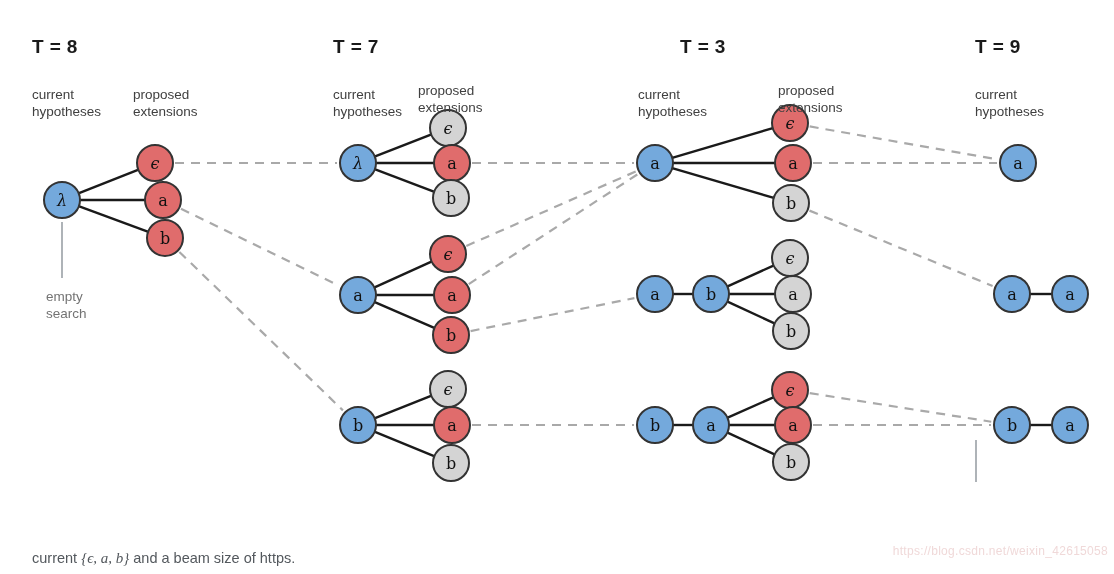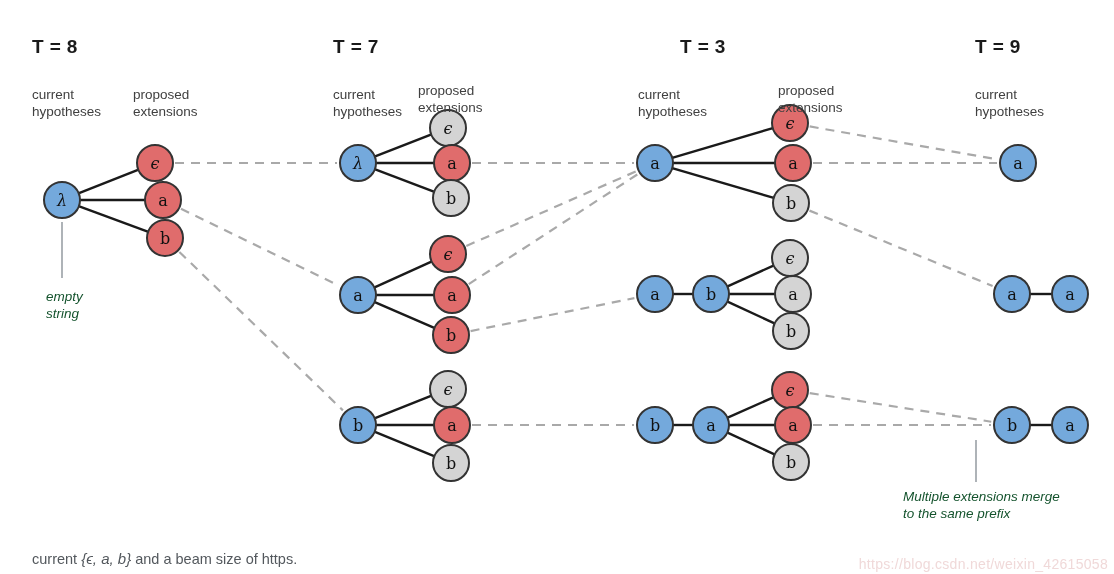--- a/index.html
+++ b/index.html
@@ -39,43 +39,42 @@
     font-size: 13.5px;
     line-height: 17px;
     color: #404040;
     white-space: nowrap;
     margin-top: 20px;
   }
   .annot {
     position: absolute;
     font-size: 13.5px;
     line-height: 17px;
-    color: #14532d;
+    color: #737373;
     white-space: nowrap;
-    font-style: italic;
   }
   .caption {
     position: absolute;
     left: 32px;
     top: 521px;
     width: 420px;
     font-size: 14.5px;
     line-height: 25px;
     color: #53585d;
   }
   .caption .math {
-    font-family: Liberation Sans, sans-serif;
+    font-family: Liberation Serif, serif;
     font-style: italic;
     font-size: 15px;
   }
   .watermark {
     position: absolute;
     right: 6px;
-    top: 556px;
-    font-size: 14px;
+    top: 544px;
+    font-size: 12px;
     color: #f0d9d9;
     letter-spacing: 0.3px;
     white-space: nowrap;
   }
   .node-label {
     font-family: "DejaVu Serif", serif;
     font-size: 16px;
     fill: #111111;
     text-anchor: middle;
     dominant-baseline: central;
@@ -312,25 +311,21 @@
   </div>
 
   <div class="col-title" id="t4-title" style="left: 975px; top: 36px;">T = 9</div>
   <div class="col-sub" id="t4-cur" style="left: 975px; top: 66px;">
     <span>current</span><br>
     <span>hypotheses</span>
   </div>
 
   <div class="annot" id="empty-string-note" style="left: 46px; top: 288px;">
     <span>empty</span><br>
-    <span>string</span>
-  </div>
-  <div class="annot" id="merge-note" style="left: 903px; top: 488px;">
-    <span>Multiple extensions merge</span><br>
-    <span>to the same prefix</span>
+    <span>search</span>
   </div>
 
   <div class="caption">
     <br>
     <span>current </span><span class="math">{ϵ, a, b}</span><span> and a beam size of https.</span>
   </div>
 
   <div class="watermark">https://blog.csdn.net/weixin_42615058</div>
 </div>
 

